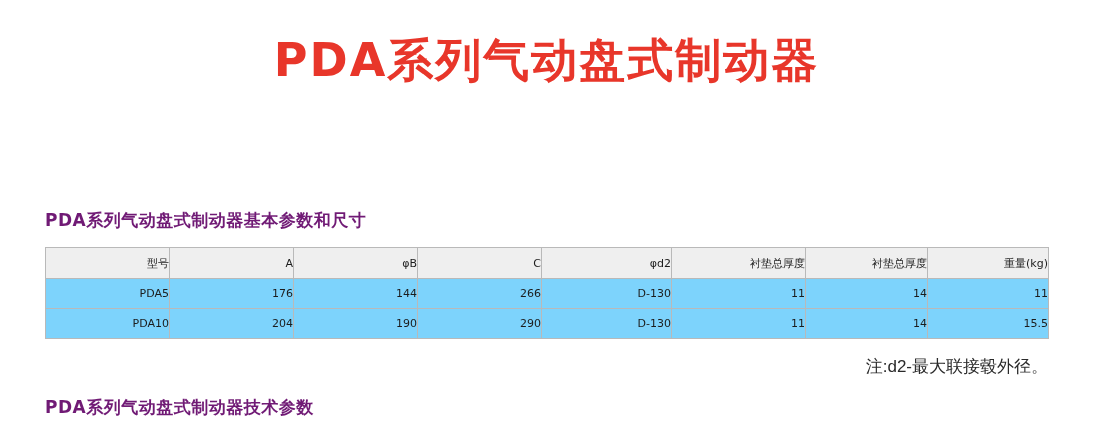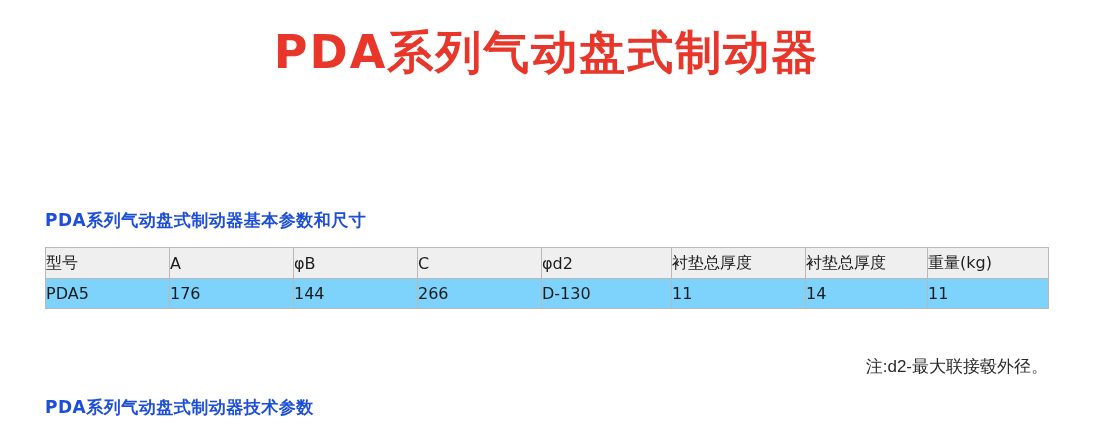--- a/index.html
+++ b/index.html
@@ -13,56 +13,56 @@
     font-family: "Liberation Sans", sans-serif;
     overflow: hidden;
   }
   .page {
     position: relative;
     width: 1093px;
     height: 427px;
   }
   .main-title {
     position: absolute;
-    top: 22px;
+    top: 30px;
     left: 0;
     width: 1093px;
     text-align: center;
     color: #e8362a;
     font-size: 46px;
     font-weight: bold;
     letter-spacing: 2px;
     font-family: "DejaVu Sans", "Liberation Sans", sans-serif;
   }
   .section-title {
     position: absolute;
     left: 45px;
     font-size: 17px;
     font-weight: bold;
-    color: #1d4ed8;
+    color: #701a75;
     letter-spacing: 0.5px;
     font-family: "DejaVu Sans", "Liberation Sans", sans-serif;
   }
   #sec1 { top: 209px; }
   #sec2 { top: 396px; text-align: right; }
 
   .spec-table {
     position: absolute;
     left: 45px;
     top: 247px;
     width: 1003px;
     border-collapse: collapse;
     table-layout: fixed;
   }
   .spec-table td, .spec-table th {
     border: 1px solid #b9b9b9;
     height: 28px;
-    text-align: left;
+    text-align: right;
     vertical-align: middle;
-    font-size: 16px;
+    font-size: 11px;
     color: #1c1c1c;
     font-family: "DejaVu Sans", "Liberation Sans", sans-serif;
     font-weight: normal;
     padding: 0;
   }
   .spec-table thead td {
     background: #efefef;
     height: 30px;
   }
   .spec-table tbody td {
@@ -114,20 +114,30 @@
       <tr>
         <td>PDA5</td>
         <td>176</td>
         <td>144</td>
         <td>266</td>
         <td>D-130</td>
         <td>11</td>
         <td>14</td>
         <td>11</td>
       </tr>
+      <tr>
+        <td>PDA10</td>
+        <td>204</td>
+        <td>190</td>
+        <td>290</td>
+        <td>D-130</td>
+        <td>11</td>
+        <td>14</td>
+        <td>15.5</td>
+      </tr>
     </tbody>
   </table>
 
   <div class="note">注:d2-最大联接毂外径。</div>
 
   <div class="section-title" id="sec2">PDA系列气动盘式制动器技术参数</div>
 
 </div>
 
 </body></html>

